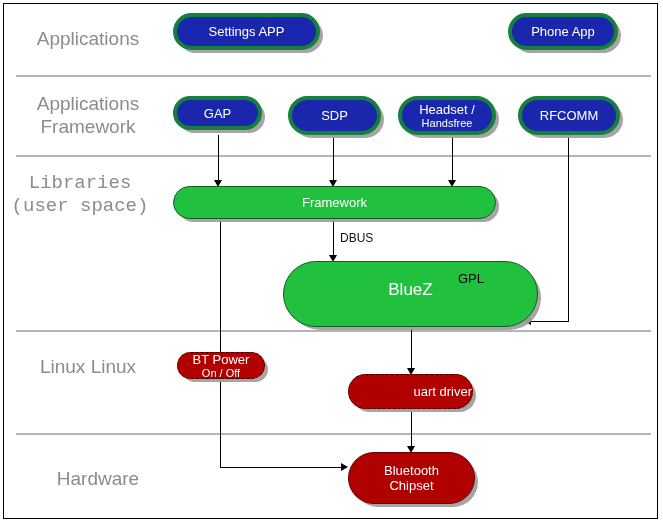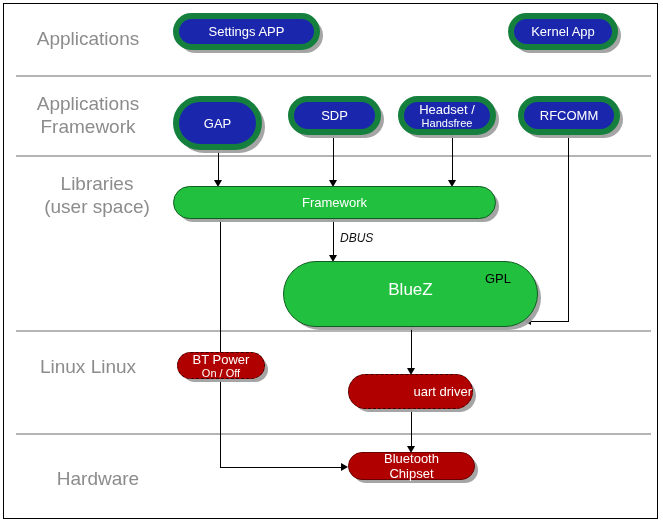--- a/index.html
+++ b/index.html
@@ -65,39 +65,38 @@
     position: absolute;
     width: 0; height: 0;
     border-top: 4px solid transparent;
     border-bottom: 4px solid transparent;
     border-right: 7px solid #000000;
   }
   .edge-label {
     position: absolute;
     font-size: 12px;
     color: #111111;
-    font-style: italic;
   }
   
   .node {
     position: absolute;
     border-radius: 999px;
     box-sizing: border-box;
     display: flex;
     flex-direction: column;
     align-items: center;
     justify-content: center;
     color: #ffffff;
     text-align: center;
     box-shadow: 4px 4px 0px -1px rgba(160,160,160,0.95);
     z-index: 3;
   }
   .node-blue {
     background: #1a27ad;
-    border: 6px solid #15803d;
+    border: 4px solid #15803d;
   }
   .node-green {
     background: #22c03f;
     border: 1px solid #0f5e20;
   }
   .node-red {
     background: #b00000;
     border: 1px solid #6b0000;
   }
   .node-red.dashed {
@@ -123,21 +122,21 @@
   <div class="divider" style="left:16px; top:75px; width:635px;"></div>
   <div class="divider" style="left:16px; top:155px; width:635px;"></div>
   <div class="divider" style="left:16px; top:330px; width:635px;"></div>
   <div class="divider" style="left:16px; top:433px; width:635px;"></div>
 
   <div class="layer-label" style="left:8px; top:27px; width:160px;">Applications</div>
 
   <div class="layer-label" style="left:8px; top:92px; width:160px;">Applications
 Framework</div>
 
-  <div class="layer-label" style="left:17px; top:172px; width:160px;">Libraries
+  <div class="layer-label" style="left:0; top:172px; width:160px;font-family:Liberation Mono, monospace;">Libraries
 (user space)</div>
 
   <div class="layer-label" style="left:8px; top:355px; width:160px;">Linux Linux</div>
 
   <div class="layer-label" style="left:18px; top:467px; width:160px;">Hardware</div>
 
   <div class="conn vline" style="left:218px; top:135px; height:45px;"></div>
   <div class="arrowhead-down" style="left:214px; top:180px;"></div>
 
   <div class="conn vline" style="left:333px; top:135px; height:45px;"></div>
@@ -162,24 +161,24 @@
 
   <div class="conn vline" style="left:220px; top:218px; height:250px;"></div>
   <div class="conn hline" style="left:220px; top:467px; width:122px;"></div>
   <div class="arrowhead-right" style="left:341px; top:463px;"></div>
 
   <div class="node node-blue" style="left:173px; top:13px; width:147px; height:37px;">
     <span class="single">Settings APP</span>
   </div>
 
   <div class="node node-blue" style="left:508px; top:13px; width:110px; height:37px;">
-    <span class="single">Kernel App</span>
-  </div>
-
-  <div class="node node-blue" style="left:173px; top:96px; width:89px; height:54px;">
+    <span class="single">Phone App</span>
+  </div>
+
+  <div class="node node-blue" style="left:173px; top:96px; width:89px; height:34px;">
     <span class="single">GAP</span>
   </div>
 
   <div class="node node-blue" style="left:288px; top:96px; width:93px; height:39px;">
     <span class="single">SDP</span>
   </div>
 
   <div class="node node-blue" style="left:398px; top:96px; width:98px; height:39px;">
     <span class="line1">Headset /</span>
     <span class="line2">Handsfree</span>
@@ -189,28 +188,28 @@
     <span class="single">RFCOMM</span>
   </div>
 
   <div class="node node-green" style="left:173px; top:186px; width:323px; height:33px;">
     <span class="single">Framework</span>
   </div>
 
   <div class="node node-green" style="left:283px; top:261px; width:255px; height:66px;">
     <span class="big" style="position:relative; top:-4px;">BlueZ</span>
   </div>
-  <div class="badge-gpl" style="left:485px; top:271px;">GPL</div>
+  <div class="badge-gpl" style="left:458px; top:271px;">GPL</div>
 
   <div class="node node-red dashed" style="left:177px; top:352px; width:88px; height:27px;">
     <span class="line1">BT Power</span>
     <span class="line2">On / Off</span>
   </div>
 
   <div class="node node-red dashed" style="left:348px; top:374px; width:125px; height:35px;align-items:flex-end;">
     <span class="single">uart driver</span>
   </div>
 
-  <div class="node node-red" style="left:348px; top:452px; width:127px; height:28px;">
+  <div class="node node-red" style="left:348px; top:452px; width:127px; height:52px;">
     <span class="line1">Bluetooth</span>
     <span class="line1">Chipset</span>
   </div>
 </div>
 
 </body></html>

